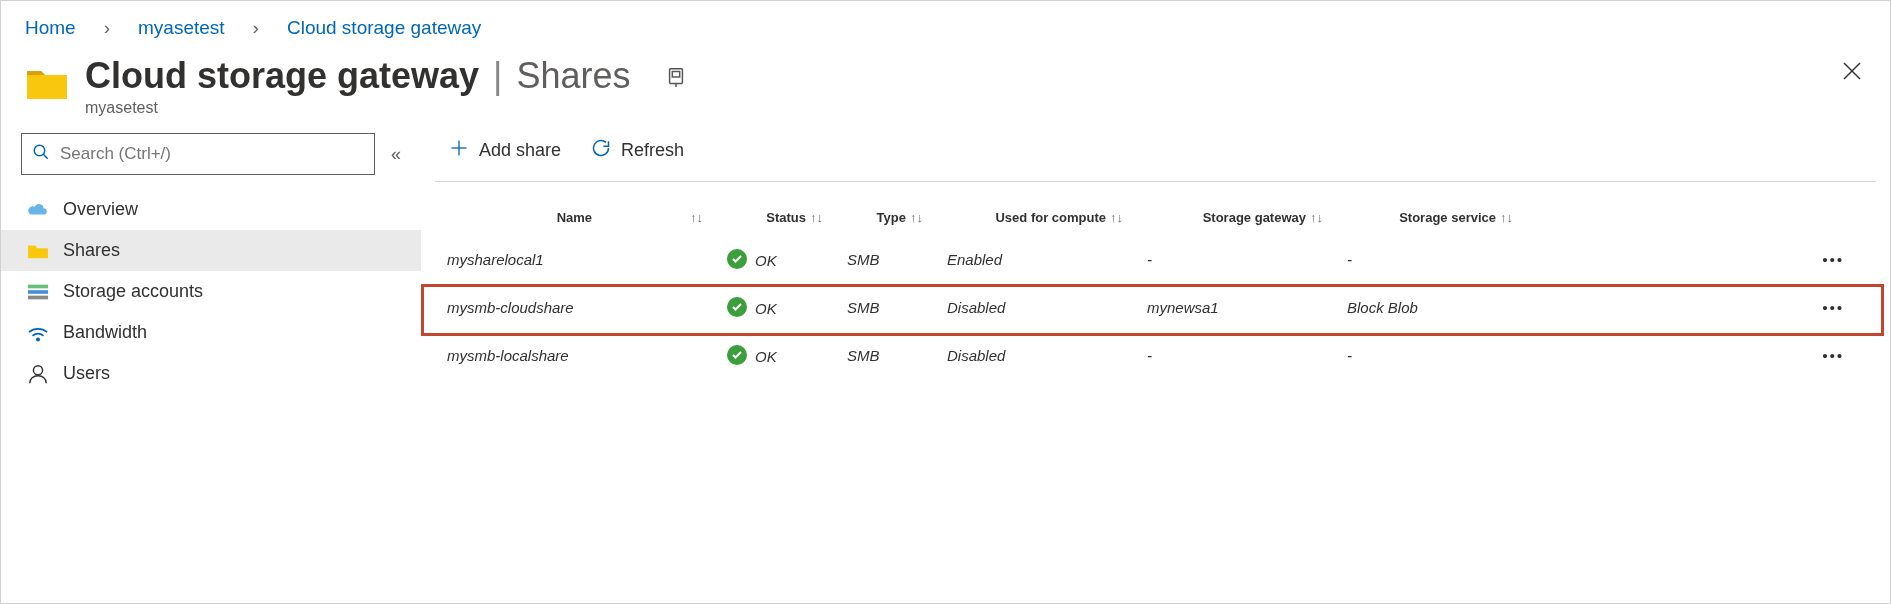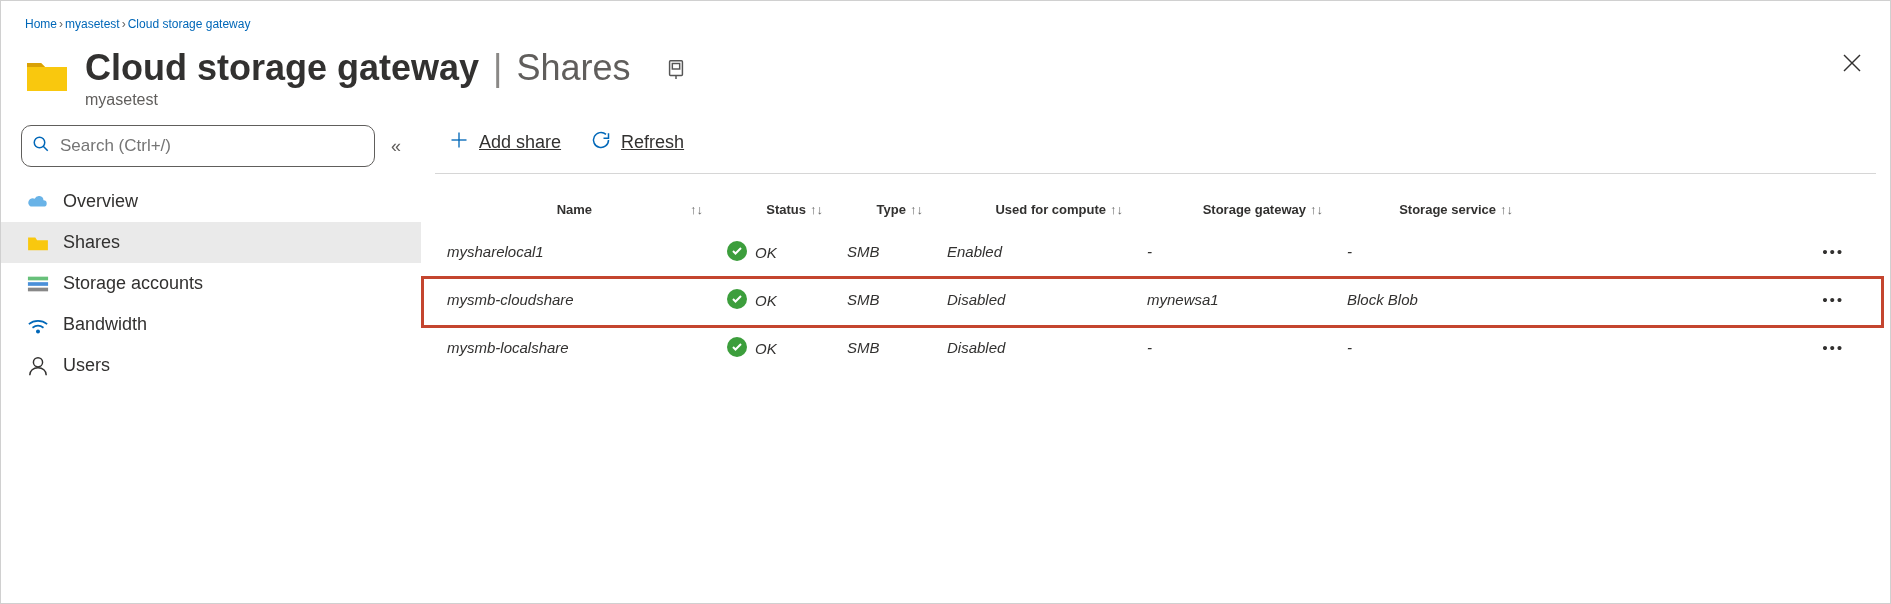--- a/index.html
+++ b/index.html
@@ -13,23 +13,23 @@
     width: 1891px;
     height: 604px;
     border: 1px solid #d0d0d0;
     overflow: hidden;
   }
 
   
   .breadcrumb {
     display: flex;
     align-items: flex-start;
-    gap: 2px;
+    gap: 28px;
     padding: 16px 24px 8px 24px;
-    font-size: 12px;
+    font-size: 19px;
   }
   .breadcrumb a { color: #0067b8; text-decoration: none; cursor: pointer; }
   .breadcrumb .sep { color: #666; }
 
   
   .page-header {
     display: flex;
     align-items: flex-start;
     padding: 8px 24px 16px 24px;
     position: relative;
@@ -91,21 +91,21 @@
     gap: 16px;
   }
   .search-box {
     flex: 1;
     display: flex;
     align-items: center;
     border: 1px solid #605e5c;
     height: 42px;
     padding: 0 10px;
     gap: 8px;
-    border-radius: 10px;
+    border-radius: 0;
   }
   .search-box input {
     border: none;
     outline: none;
     flex: 1;
     font-size: 17px;
     color: #605e5c;
     background: transparent;
   }
   .collapse-chevrons {
@@ -130,21 +130,20 @@
 
   .main {
     flex: 1;
     padding: 0 14px 0 14px;
   }
   .toolbar {
     display: flex;
     align-items: flex-end;
     gap: 30px;
     padding: 5px 14px 18px 14px;
-    text-decoration: underline;
   }
   .tool-btn {
     display: flex;
     align-items: center;
     gap: 10px;
     font-size: 18px;
     color: #323130;
     cursor: pointer;
   }
   .tool-btn .ticon { color: #0067b8; }

